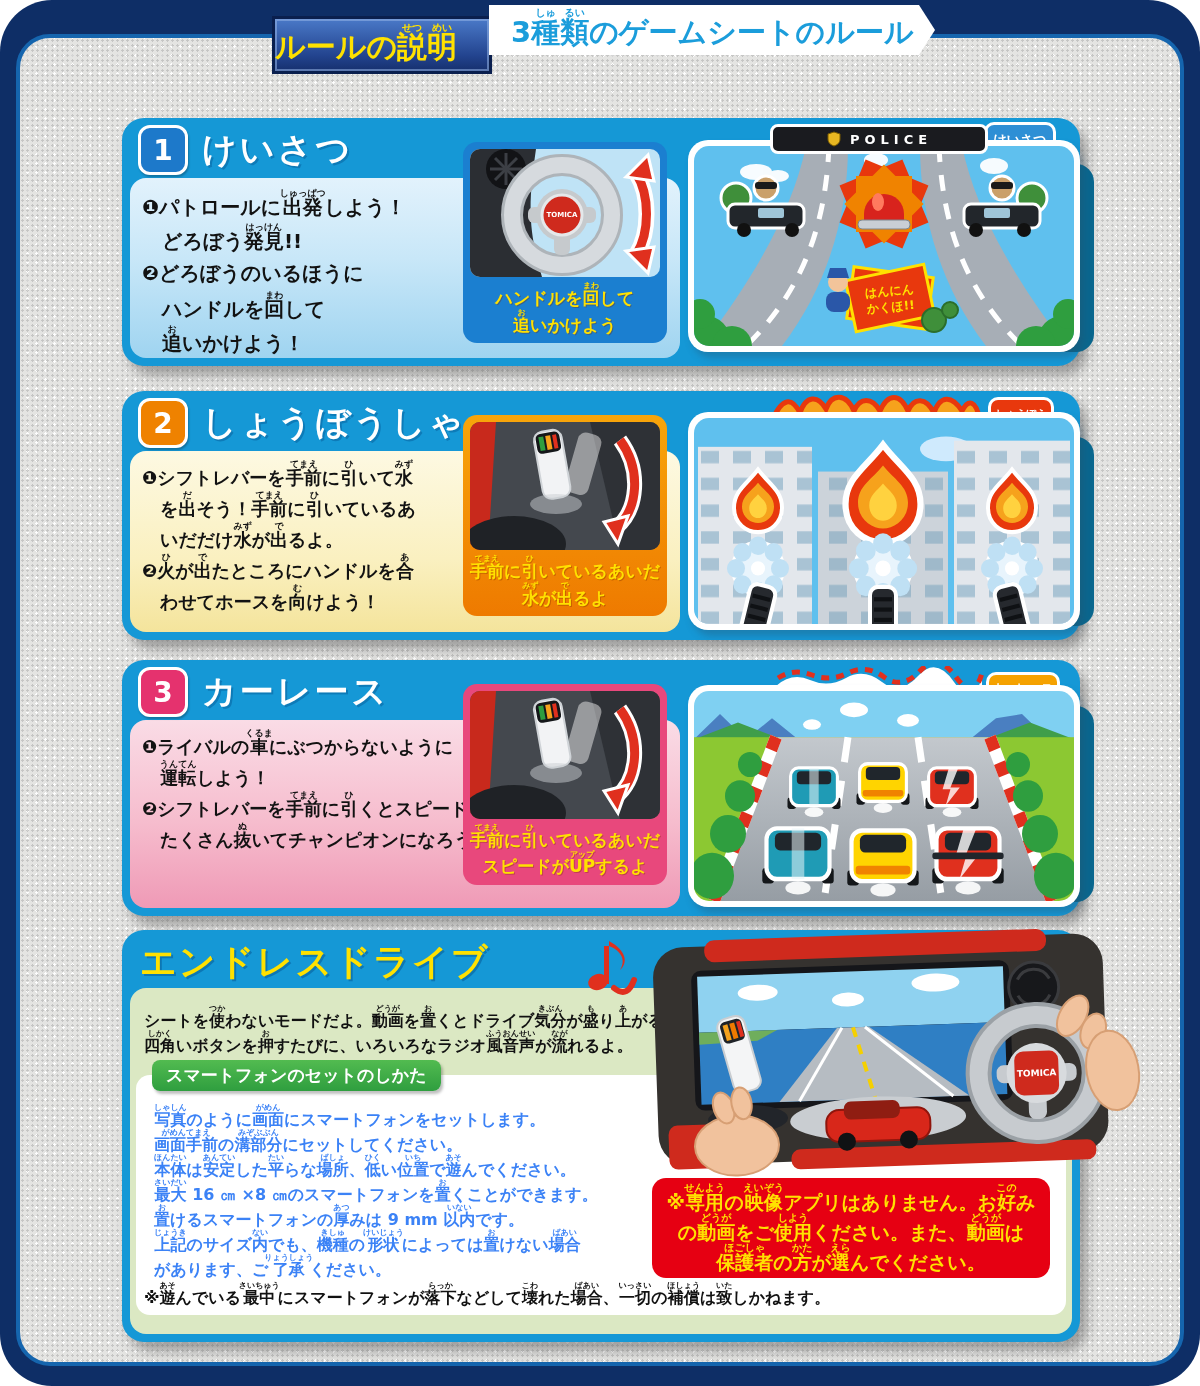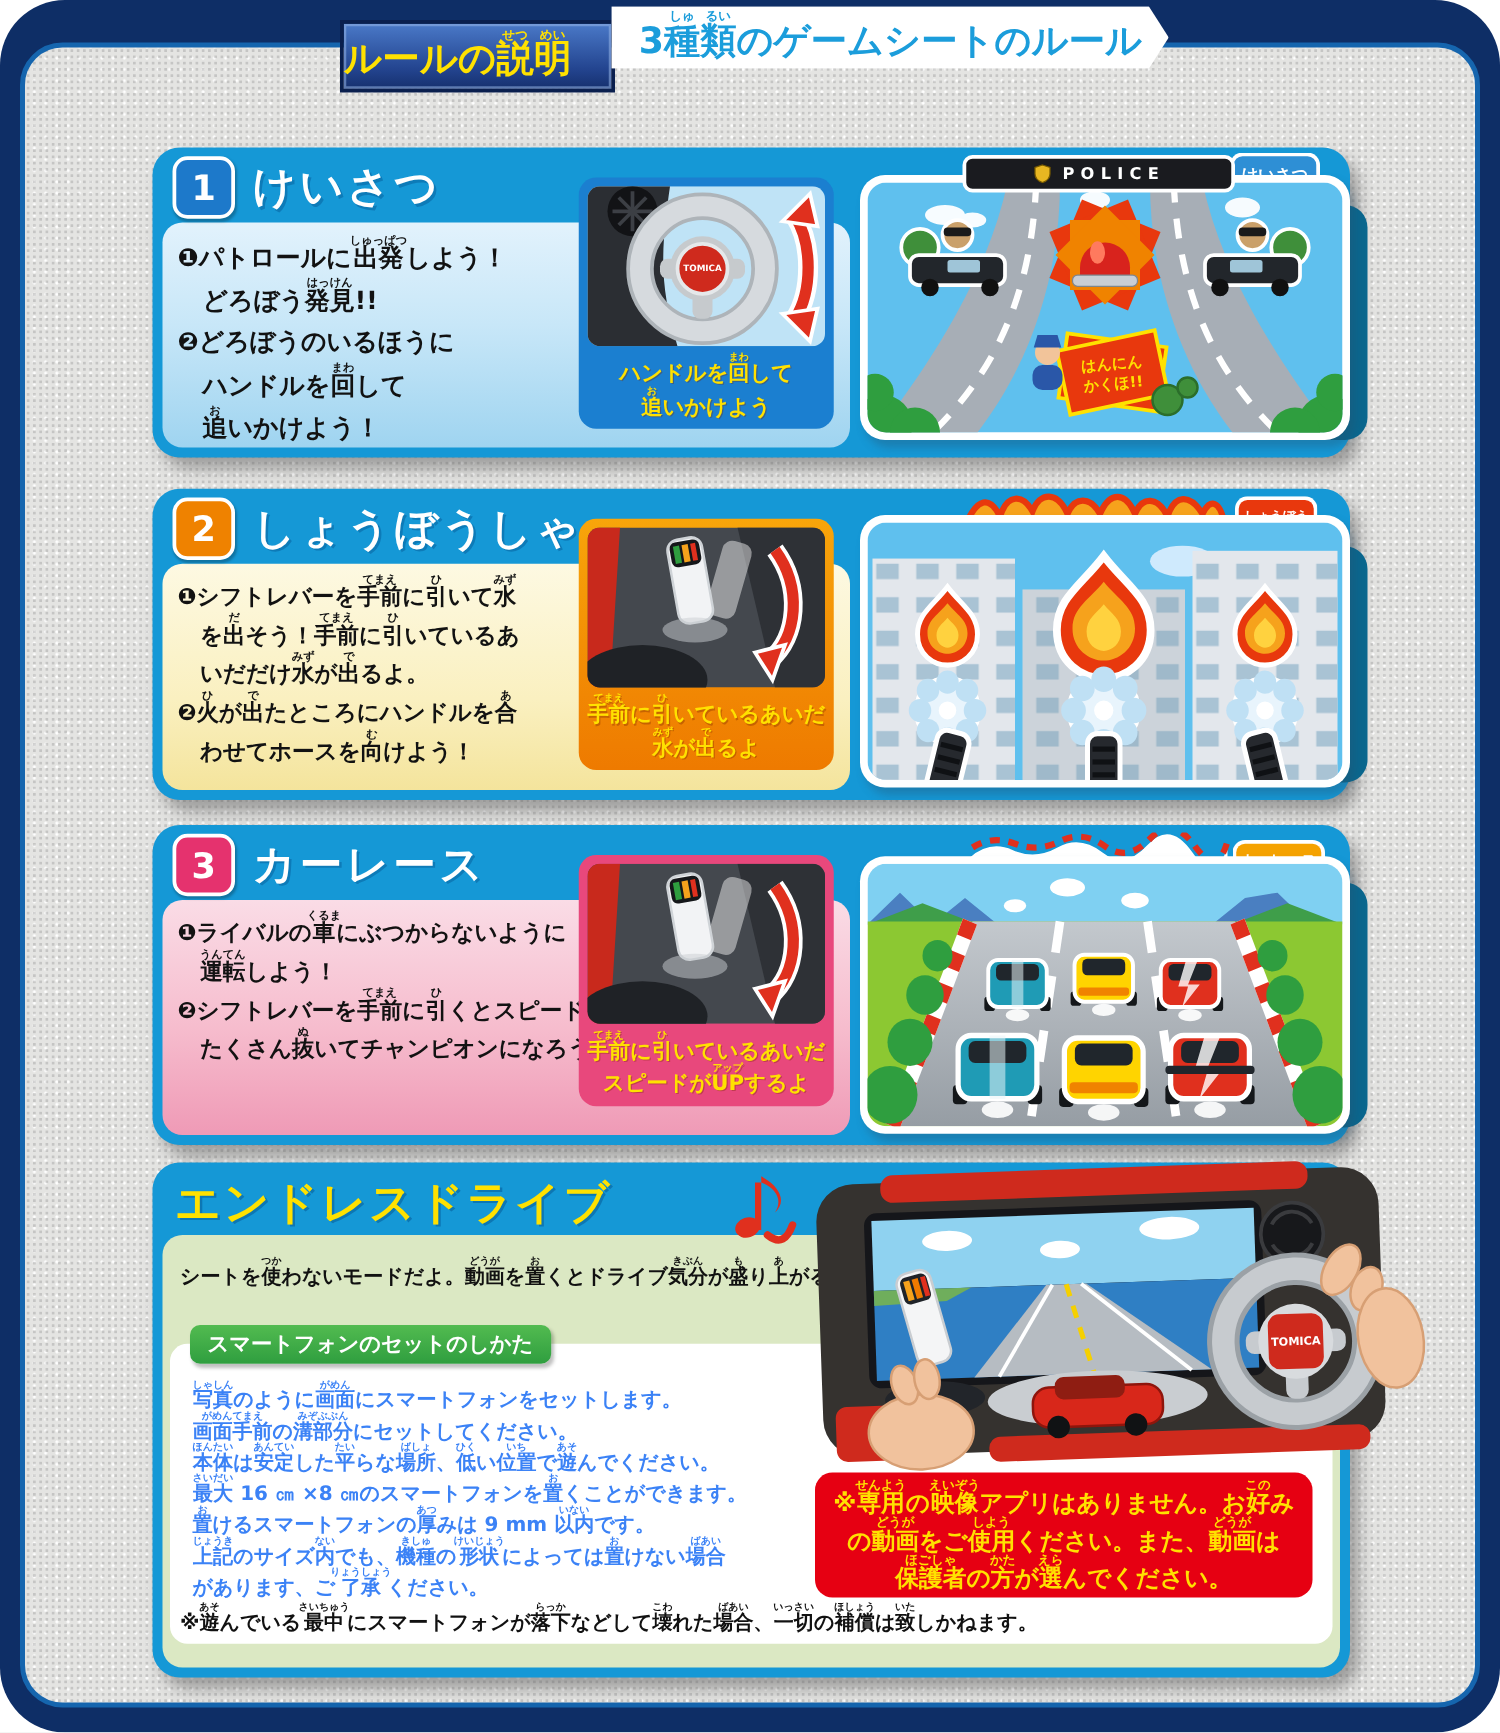--- a/index.html
+++ b/index.html
@@ -506,20 +506,21 @@
       <g fill="#e0301e">
           <ellipse cx="14" cy="46" rx="10" ry="8" transform="rotate(-18 14 46)"></ellipse>
           <rect x="20" y="10" width="5" height="38"></rect>
           <path d="M25,10 C38,15 42,25 36,34 C44,27 43,15 25,5 Z"></path>
         </g>
       <path d="M30,52 C40,60 46,55 50,44" fill="none" stroke="#e0301e" stroke-width="6" stroke-linecap="round"></path>
     </svg>
     <div class="e-body"></div>
     <div class="intro">
         <div class="in-line">シートを<ruby>使<rt>つか</rt></ruby>わないモードだよ。<ruby>動画<rt>どうが</rt></ruby>を<ruby>置<rt>お</rt></ruby>くとドライブ<ruby>気分<rt>きぶん</rt></ruby>が<ruby>盛<rt>も</rt></ruby>り<ruby>上<rt>あ</rt></ruby>がるよ！</div>
+        <div class="in-line"><ruby>四角<rt>しかく</rt></ruby>いボタンを<ruby>押<rt>お</rt></ruby>すたびに、いろいろなラジオ<ruby>風音声<rt>ふうおんせい</rt></ruby>が<ruby>流<rt>なが</rt></ruby>れるよ。</div>
       </div>
     <div class="setup-badge">スマートフォンのセットのしかた</div>
     <div class="setup-panel">
       <div class="setup-lines">
           <div class="su-line"><ruby>写真<rt>しゃしん</rt></ruby>のように<ruby>画面<rt>がめん</rt></ruby>にスマートフォンをセットします。</div>
           <div class="su-line"><ruby>画面手前<rt>がめんてまえ</rt></ruby>の<ruby>溝部分<rt>みぞぶぶん</rt></ruby>にセットしてください。</div>
           <div class="su-line"><ruby>本体<rt>ほんたい</rt></ruby>は<ruby>安定<rt>あんてい</rt></ruby>した<ruby>平<rt>たい</rt></ruby>らな<ruby>場所<rt>ばしょ</rt></ruby>、<ruby>低<rt>ひく</rt></ruby>い<ruby>位置<rt>いち</rt></ruby>で<ruby>遊<rt>あそ</rt></ruby>んでください。</div>
           <div class="su-line"><ruby>最大<rt>さいだい</rt></ruby> 16 ㎝ ×8 ㎝のスマートフォンを<ruby>置<rt>お</rt></ruby>くことができます。</div>
           <div class="su-line"><ruby>置<rt>お</rt></ruby>けるスマートフォンの<ruby>厚<rt>あつ</rt></ruby>みは 9 mm <ruby>以内<rt>いない</rt></ruby>です。</div>
           <div class="su-line"><ruby>上記<rt>じょうき</rt></ruby>のサイズ<ruby>内<rt>ない</rt></ruby>でも、<ruby>機種<rt>きしゅ</rt></ruby>の<ruby>形状<rt>けいじょう</rt></ruby>によっては<ruby>置<rt>お</rt></ruby>けない<ruby>場合<rt>ばあい</rt></ruby></div>

